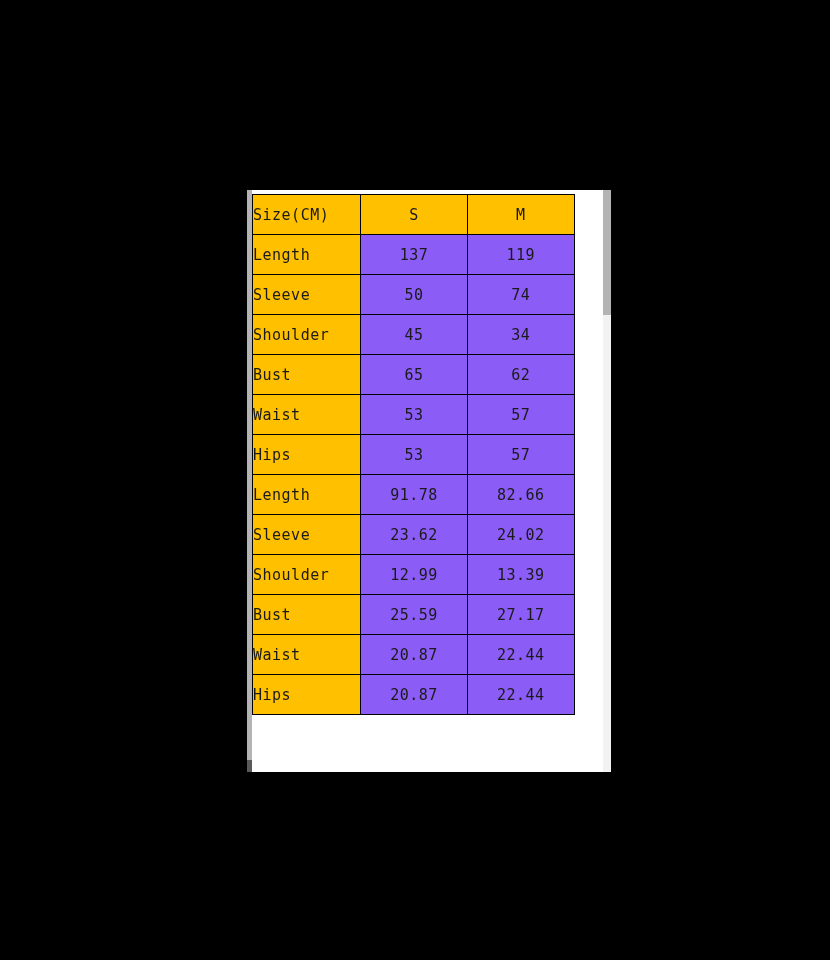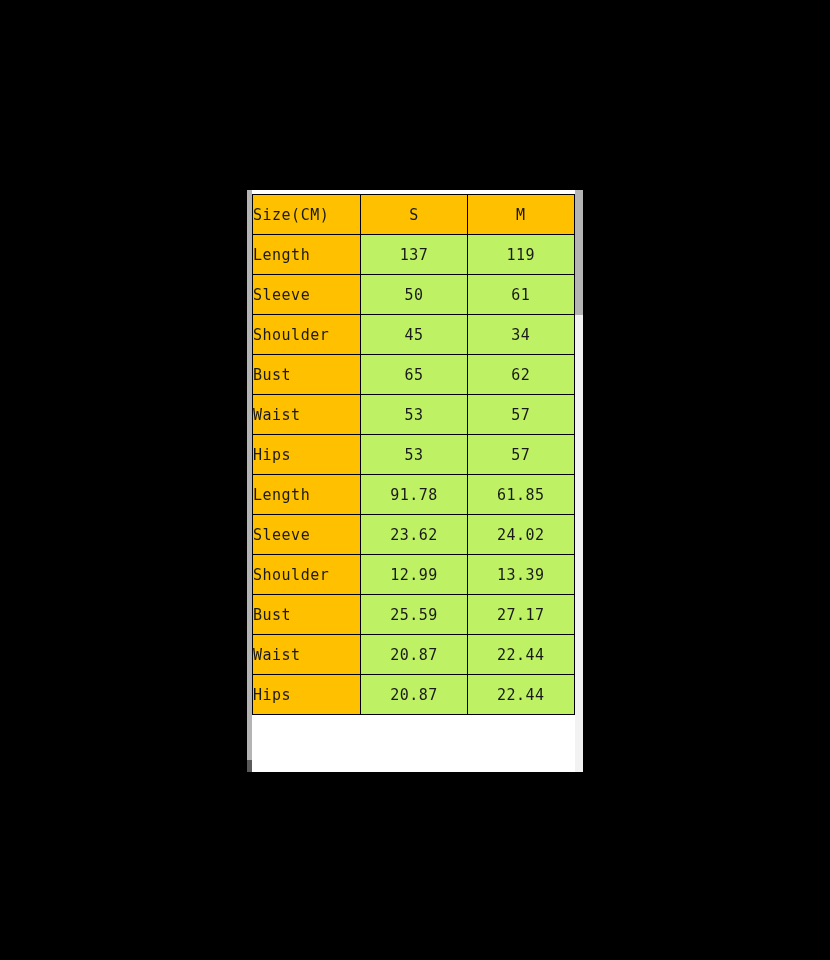--- a/index.html
+++ b/index.html
@@ -13,20 +13,21 @@
 
   
   #table-viewport{
     position:absolute;
     left:247px;
     top:190px;
     width:336px;
     height:582px;
     background:#ffffff;
     overflow:hidden;
+    padding-left:28px;
   }
 
   
   #left-track{
     position:absolute;
     left:0;top:0;
     width:5px;height:100%;
     background:#b4b4b4;
     z-index:5;
   }
@@ -86,21 +87,21 @@
   .col-m{width:107px;}
 
   
   td.label-cell{
     background:#ffc000;
     text-align:left;
     padding-left:6px;
   }
   
   td.value-cell{
-    background:#bef264;
+    background:#8b5cf6;
     text-align:center;
   }
   
   tr.header-row td.value-cell{
     background:#ffc000;
   }
 </style>
 </head>
 <body>
 
@@ -131,21 +132,21 @@
       </tr>
 
       <tr>
         <td class="label-cell">Length</td>
         <td class="value-cell">137</td>
         <td class="value-cell">119</td>
       </tr>
       <tr>
         <td class="label-cell">Sleeve</td>
         <td class="value-cell">50</td>
-        <td class="value-cell">61</td>
+        <td class="value-cell">74</td>
       </tr>
       <tr>
         <td class="label-cell">Shoulder</td>
         <td class="value-cell">45</td>
         <td class="value-cell">34</td>
       </tr>
       <tr>
         <td class="label-cell">Bust</td>
         <td class="value-cell">65</td>
         <td class="value-cell">62</td>
@@ -158,21 +159,21 @@
       <tr>
         <td class="label-cell">Hips</td>
         <td class="value-cell">53</td>
         <td class="value-cell">57</td>
       </tr>
 
 
       <tr>
         <td class="label-cell">Length</td>
         <td class="value-cell">91.78</td>
-        <td class="value-cell">61.85</td>
+        <td class="value-cell">82.66</td>
       </tr>
       <tr>
         <td class="label-cell">Sleeve</td>
         <td class="value-cell">23.62</td>
         <td class="value-cell">24.02</td>
       </tr>
       <tr>
         <td class="label-cell">Shoulder</td>
         <td class="value-cell">12.99</td>
         <td class="value-cell">13.39</td>

